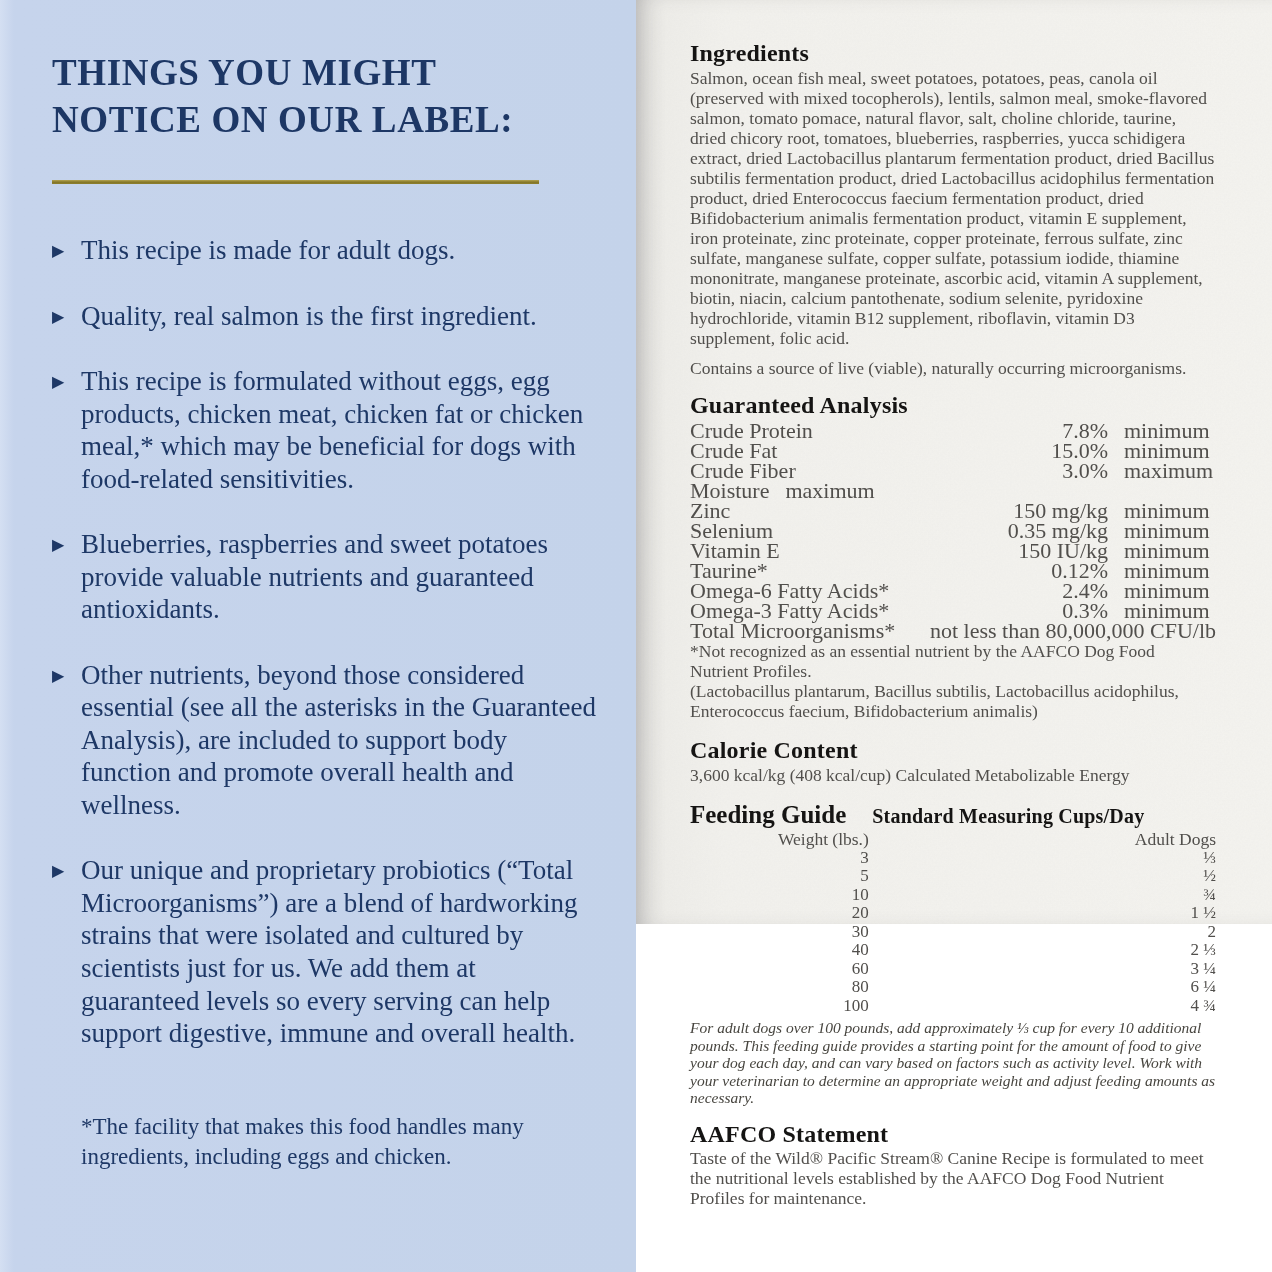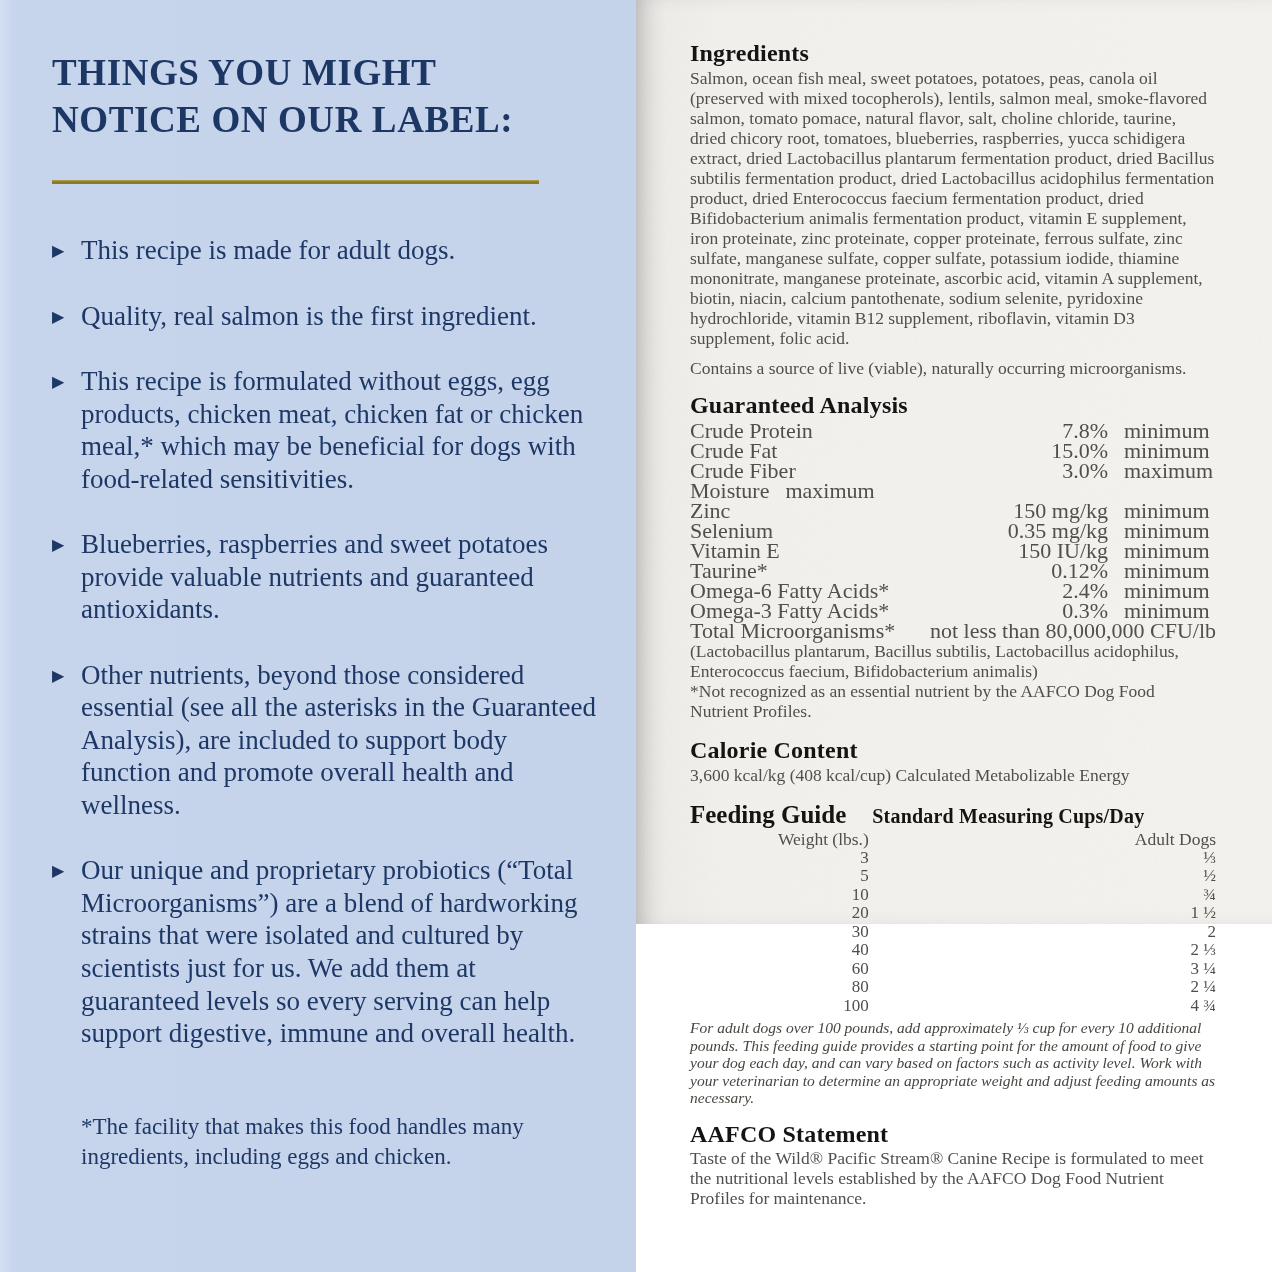--- a/index.html
+++ b/index.html
@@ -236,22 +236,22 @@
           <div class="ga-row">
             <span class="ga-name">Omega-3 Fatty Acids*</span>
             <span class="ga-value">0.3%</span>
             <span class="ga-qual">minimum</span>
           </div>
           <div class="ga-row full">
             <span class="ga-name">Total Microorganisms*</span>
             <span class="ga-value">not less than 80,000,000 CFU/lb</span>
           </div>
         </div>
+      <p class="body-text">*Not recognized as an essential nutrient by the AAFCO Dog Food Nutrient Profiles.</p>
       <p class="body-text">(Lactobacillus plantarum, Bacillus subtilis, Lactobacillus acidophilus, Enterococcus faecium, Bifidobacterium animalis)</p>
-      <p class="body-text">*Not recognized as an essential nutrient by the AAFCO Dog Food Nutrient Profiles.</p>
 
       <h2 class="section-heading mt16">Calorie Content</h2>
       <p class="body-text">3,600 kcal/kg (408 kcal/cup) Calculated Metabolizable Energy</p>
 
       <div class="fg-header">
         <span class="fg-title">Feeding Guide</span>
         <span class="fg-subtitle">Standard Measuring Cups/Day</span>
       </div>
       <div class="fg-grid">
         <div class="fg-colhead">Weight (lbs.)</div>
@@ -266,21 +266,21 @@
           <div class="fg-cell">¾</div>
           <div class="fg-cell">20</div>
           <div class="fg-cell">1 ½</div>
           <div class="fg-cell">30</div>
           <div class="fg-cell">2</div>
           <div class="fg-cell">40</div>
           <div class="fg-cell">2 ⅓</div>
           <div class="fg-cell">60</div>
           <div class="fg-cell">3 ¼</div>
           <div class="fg-cell">80</div>
-          <div class="fg-cell">2 ¼</div>
+          <div class="fg-cell">6 ¼</div>
           <div class="fg-cell">100</div>
           <div class="fg-cell">4 ¾</div>
         </div>
       <p class="fg-footnote">For adult dogs over 100 pounds, add approximately ⅓ cup for every 10 additional pounds. This feeding guide provides a starting point for the amount of food to give your dog each day, and can vary based on factors such as activity level. Work with your veterinarian to determine an appropriate weight and adjust feeding amounts as necessary.</p>
 
       <h2 class="section-heading mt14">AAFCO Statement</h2>
       <p class="body-text">Taste of the Wild® Pacific Stream® Canine Recipe is formulated to meet the nutritional levels established by the AAFCO Dog Food Nutrient Profiles for maintenance.</p>
 
     </div>
   </section>

